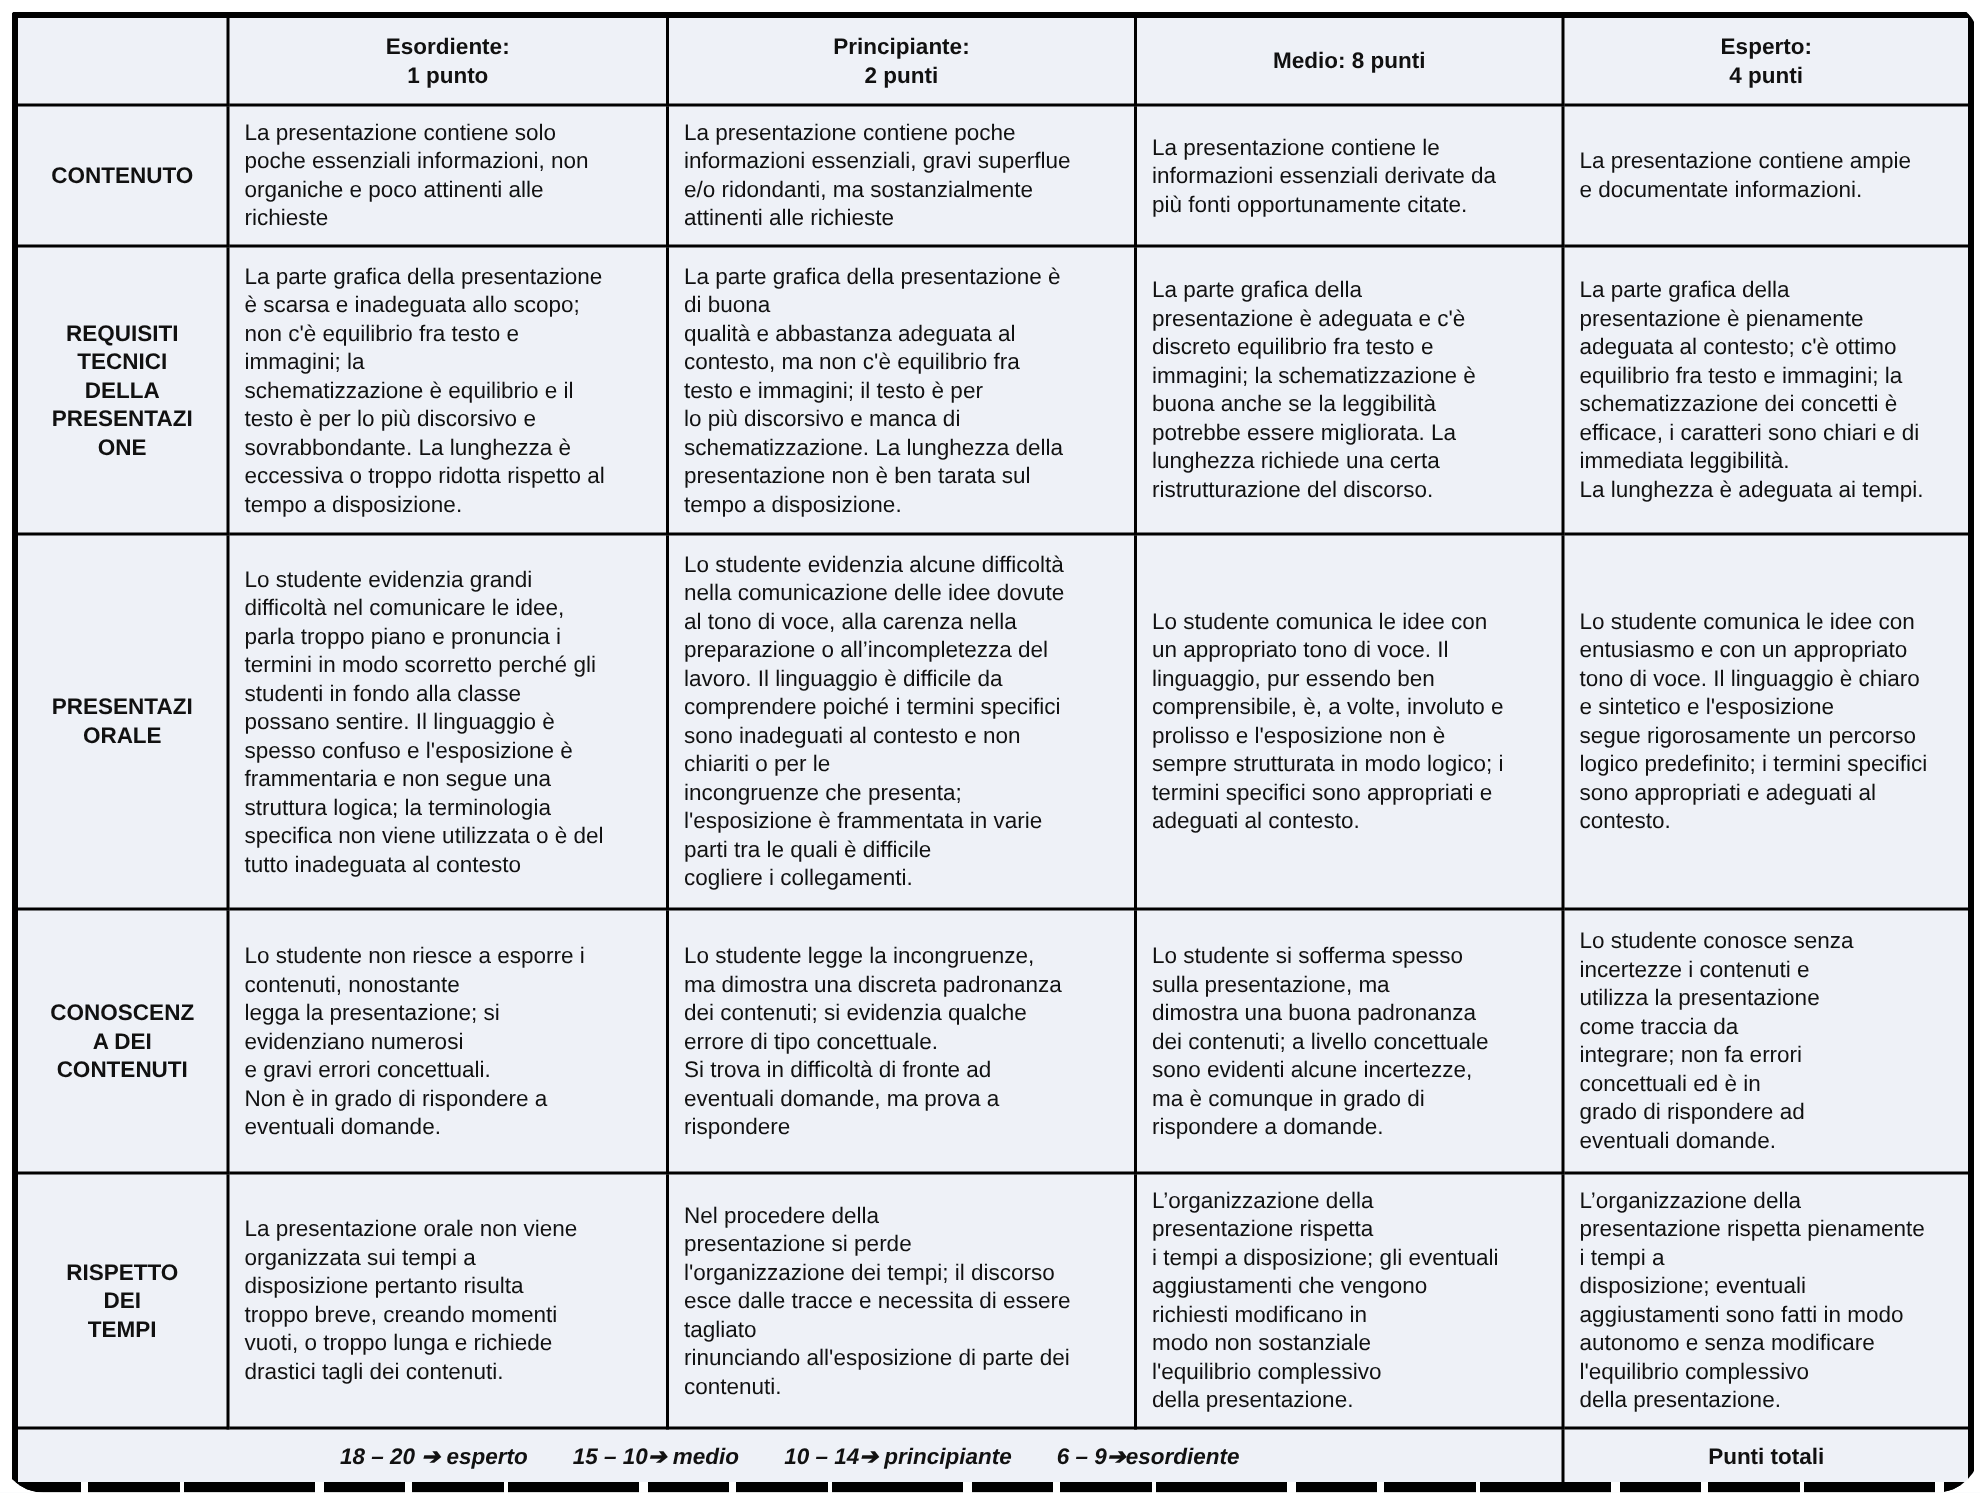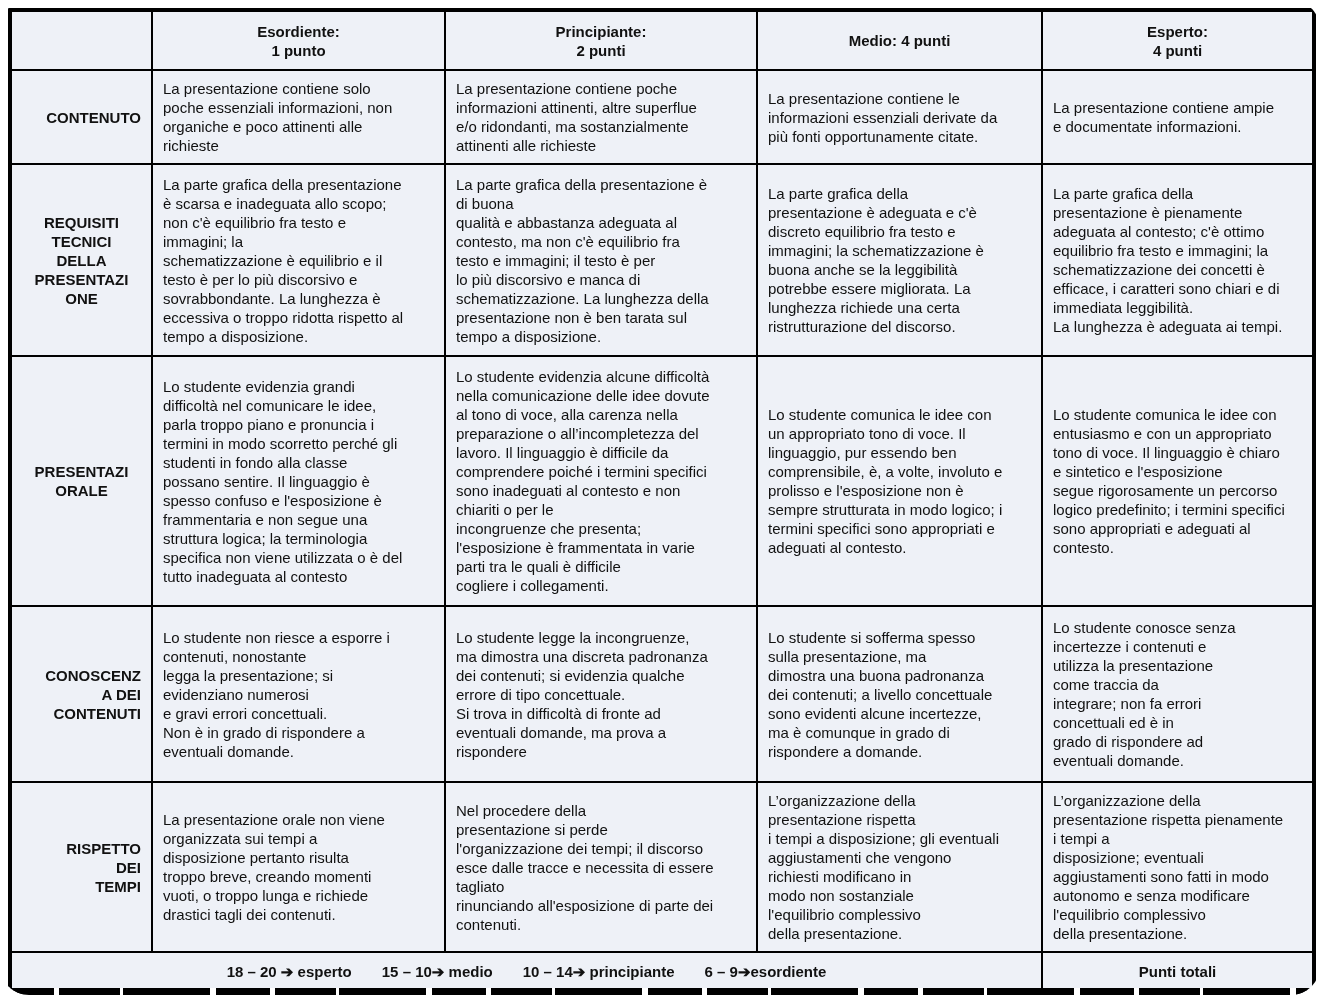--- a/index.html
+++ b/index.html
@@ -22,32 +22,32 @@
   }
   table.rubric{border:4px solid #000;}
   th.col-head{
     font-size:18px;line-height:23px;font-weight:bold;text-align:center;
     white-space:pre-line;
   }
   th.criterion{
     font-size:16px;line-height:21px;font-weight:bold;
     white-space:pre-line;
   }
-  th.crit-left{text-align:right;}
+  th.crit-left{text-align:center;}
   th.crit-center{}
   td.desc{white-space:pre-line;text-align:left;}
   tr.r-header{height:60px;}
   tr.r-contenuto{height:92px;}
   tr.r-requisiti{height:192px;}
   tr.r-esposizione{height:250px;}
   tr.r-conoscenza{height:176px;}
   tr.r-rispetto{height:170px;}
   tr.r-footer{height:40px;}
   td.score-scale{
-    font-size:19px;font-weight:bold;text-align:right;padding:4px 6px;
+    font-size:19px;font-weight:bold;text-align:right;padding:4px 6px;font-style:italic;
   }
   .scale-wrap{display:flex;justify-content:center;gap:30px;white-space:pre;}
   td.total{
     font-size:19px;font-weight:bold;text-align:center;padding:4px 12px;
   }
   .scan-strip{
     position:absolute;left:0;right:0;bottom:0;height:7px;
     background:
       repeating-linear-gradient(90deg,
         #000 0 54px, #fff 54px 59px,
@@ -67,34 +67,34 @@
       <col style="width:285px">
       <col style="width:272px">
     </colgroup>
     <thead>
       <tr class="r-header">
         <th class="col-head"></th>
         <th class="col-head">Esordiente:
 1 punto</th>
         <th class="col-head">Principiante:
 2 punti</th>
-        <th class="col-head">Medio: 4 punti</th>
+        <th class="col-head">Medio: 8 punti</th>
         <th class="col-head">Esperto:
 4 punti</th>
       </tr>
     </thead>
     <tbody>
       <tr class="r-contenuto">
         <th class="criterion crit-left">CONTENUTO</th>
         <td class="desc">La presentazione contiene solo
 poche essenziali informazioni, non
 organiche e poco attinenti alle
 richieste</td>
         <td class="desc">La presentazione contiene poche
-informazioni attinenti, altre superflue
+informazioni essenziali, gravi superflue
 e/o ridondanti, ma sostanzialmente
 attinenti alle richieste</td>
         <td class="desc">La presentazione contiene le
 informazioni essenziali derivate da
 più fonti opportunamente citate.</td>
         <td class="desc">La presentazione contiene ampie
 e documentate informazioni.</td>
       </tr>
       <tr class="r-requisiti">
         <th class="criterion crit-center">REQUISITI

